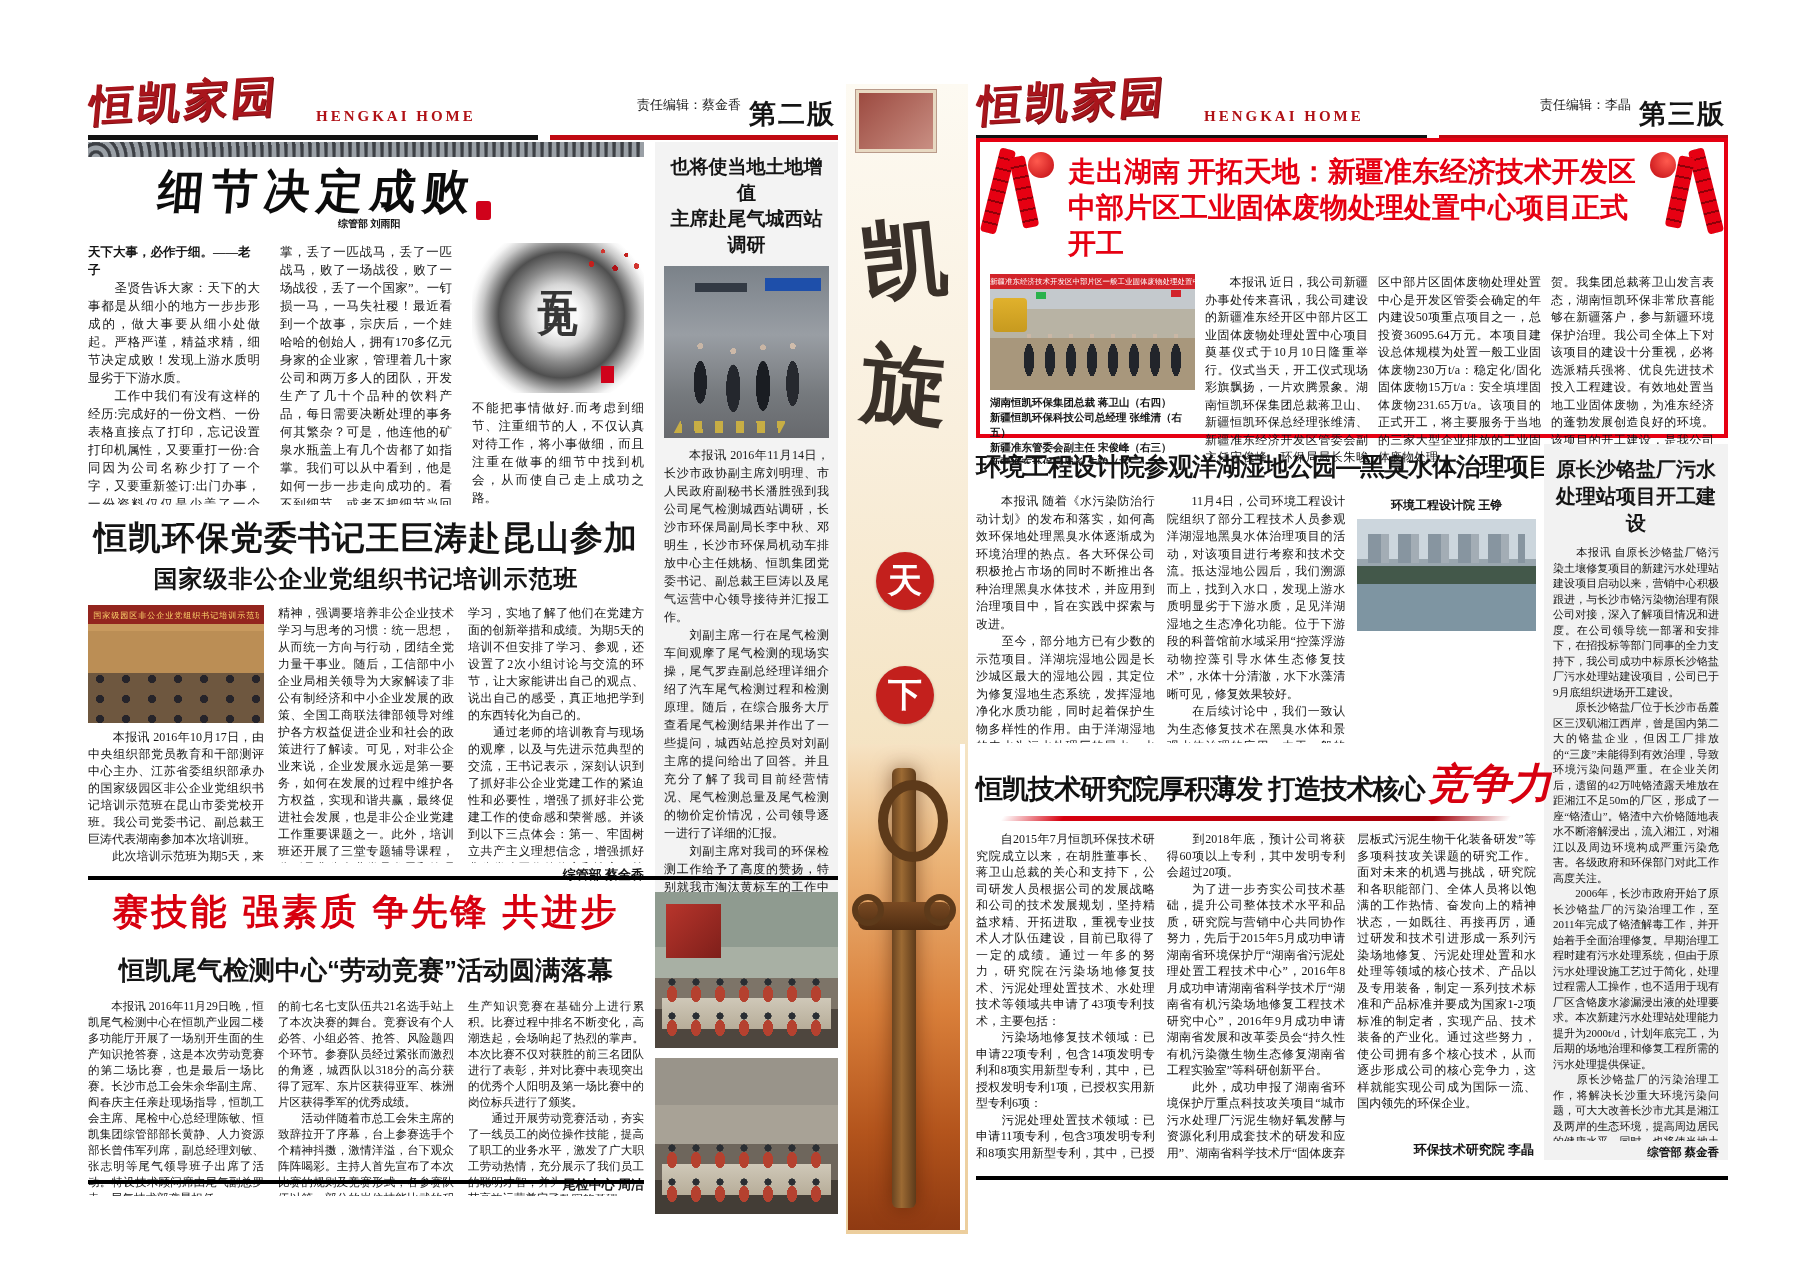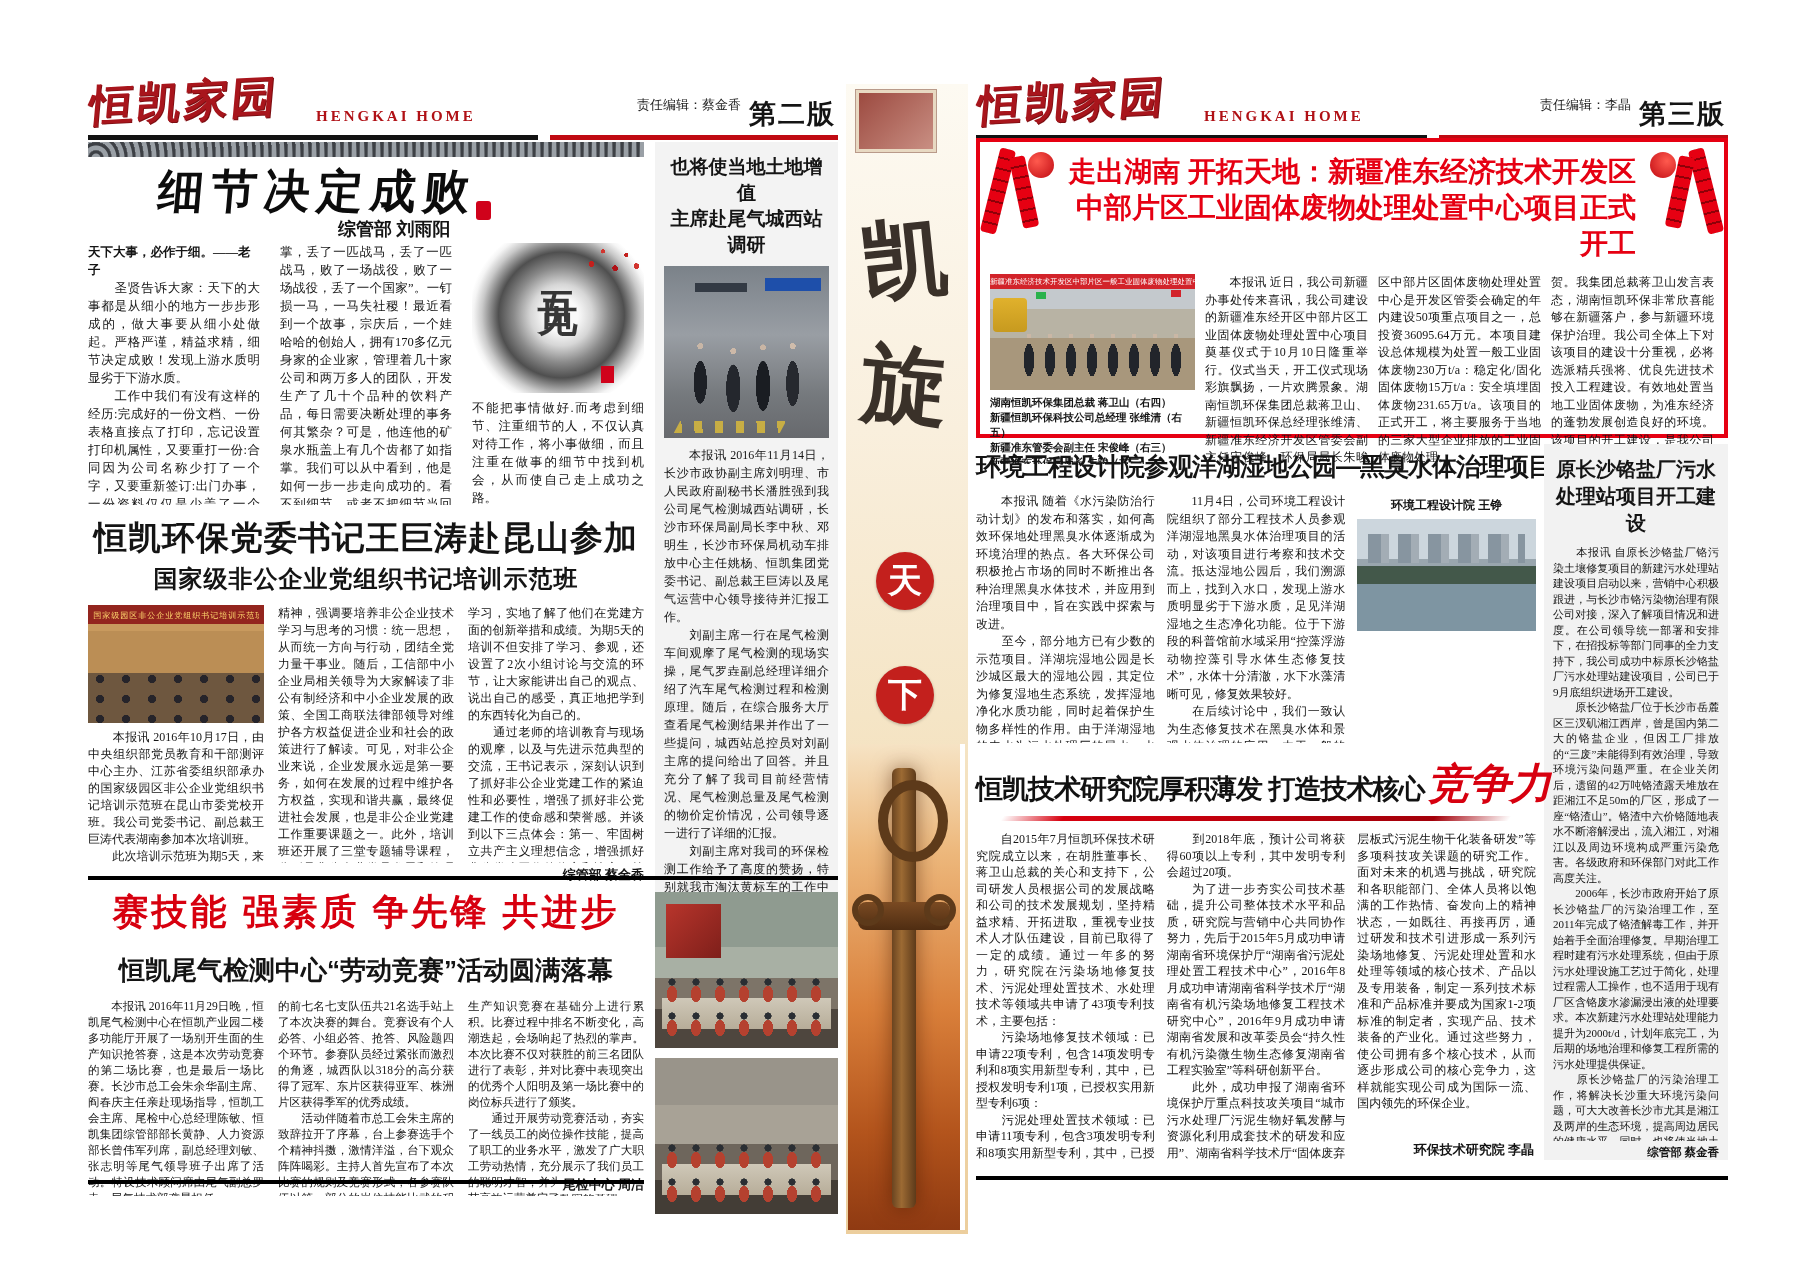--- a/index.html
+++ b/index.html
@@ -29,21 +29,21 @@
   .col{flex:1;overflow:hidden;}
 
   
   #art-detail{position:absolute;left:0;top:58px;width:556px;height:372px;}
   .tile-strip{height:15px;background:repeating-radial-gradient(circle at 8px 16px,#9aa0a6 0 4px,#3d4045 5px 7px,transparent 8px),
               linear-gradient(180deg,#4a4e53,#8b9096);}
   .detail-head{position:relative;height:86px;}
   .detail-title{position:absolute;left:70px;top:4px;font-family:"DejaVu Serif",serif;font-weight:bold;
                 font-size:46px;letter-spacing:7px;transform:skewX(-5deg);color:#0c0c0c;}
   .seal-mini{position:absolute;left:388px;top:44px;width:15px;height:19px;background:#d0021b;border-radius:3px;}
-  .detail-byline{position:absolute;left:250px;top:60px;font-size:18px;font-weight:bold;}
+  .detail-byline{position:absolute;left:250px;top:60px;font-size:10px;font-weight:bold;}
   .detail-cols{display:flex;gap:20px;height:262px;overflow:hidden;}
   .detail-cols .col{font-size:12.5px;line-height:18px;}
   .lead{font-weight:bold;}
   .ink-art{position:relative;width:100%;height:150px;margin-bottom:6px;
            background:radial-gradient(circle at 52% 48%,#fafafa 0 14%,#d6d6d6 26%,#8a8a8a 40%,#4f4f4f 53%,#c9c9c9 67%,#f4f4f4 74%,transparent 78%);}
   .ink-chars{position:absolute;left:50%;top:16px;transform:translateX(-50%);writing-mode:vertical-rl;
              font-family:"DejaVu Serif",serif;font-size:40px;font-weight:bold;color:#1d1d1d;letter-spacing:8px;opacity:.88;}
   .ink-blossoms{position:absolute;top:0;right:2px;width:56px;height:42px;
       background-image:radial-gradient(circle 4px at 10% 50%,#c3201d 70%,transparent 71%),
                        radial-gradient(circle 3px at 30% 20%,#d2352f 70%,transparent 71%),
@@ -130,21 +130,21 @@
       background:linear-gradient(90deg,#6a4420,#9c6a33 40%,#5d3a1a);box-shadow:0 0 20px rgba(70,25,0,.55);}
   .sword-ring{position:absolute;left:30px;top:36px;width:50px;height:62px;border:10px solid #5d3a1a;border-radius:50%;}
   .sword-guard{position:absolute;left:10px;top:158px;width:92px;height:28px;border-radius:8px;
       background:linear-gradient(180deg,#7a4a22,#4f2d12);}
   .sword-curl{position:absolute;width:20px;height:20px;border:6px solid #5d3a1a;border-radius:50%;top:150px;}
   .sword-curl.l{left:4px;} .sword-curl.r{right:4px;}
 
   
   #art-xinjiang{position:absolute;left:0;top:54px;width:752px;height:300px;border:4px solid #e60012;
                 box-sizing:border-box;padding:6px 10px;}
-  .xj-head{position:relative;text-align:right;padding:6px 78px 8px;}
+  .xj-head{position:relative;text-align:left;padding:6px 78px 8px;}
   .xj-h1,.xj-h2{font-family:"Liberation Sans",sans-serif;color:#e60012;font-weight:bold;font-size:28px;line-height:36px;}
   .fc{width:70px;height:100px;position:absolute;top:0;}
   .fc-left{left:-4px;} .fc-right{right:-4px;transform:scaleX(-1);}
   .fc::before,.fc::after{content:"";position:absolute;width:16px;height:86px;border-radius:4px;
       background:repeating-linear-gradient(180deg,#e60012 0 9px,#8e0008 9px 11px);}
   .fc::before{left:4px;transform:rotate(14deg);}
   .fc::after{left:30px;top:8px;height:72px;transform:rotate(-12deg);}
   .fc .knot{position:absolute;right:2px;top:4px;width:26px;height:26px;border-radius:50%;
       background:radial-gradient(circle at 35% 35%,#ff5a4e,#c00a12);}
   .xj-body{position:relative;display:flex;gap:10px;margin-top:4px;height:190px;overflow:hidden;}

